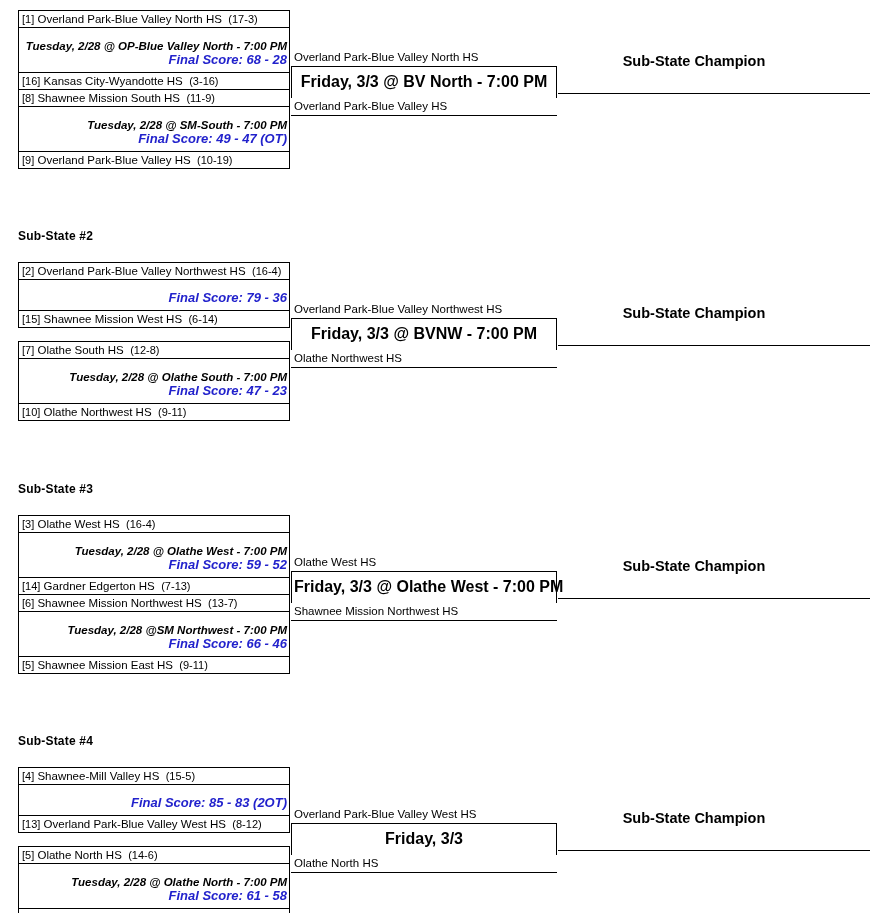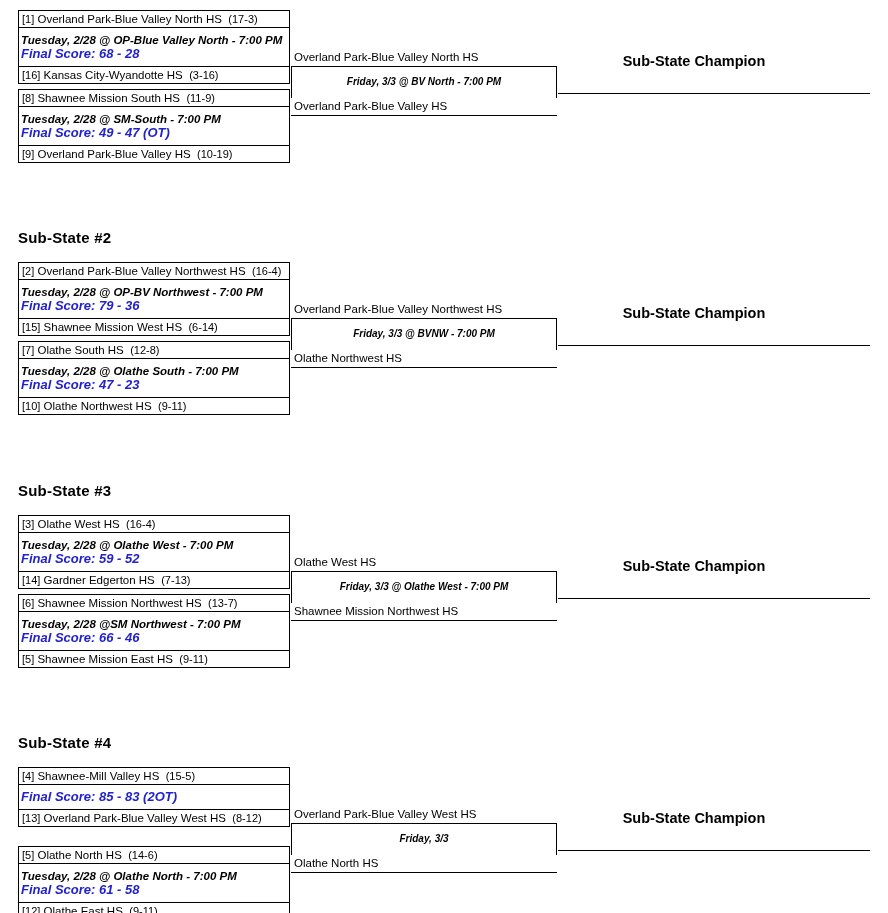--- a/index.html
+++ b/index.html
@@ -20,21 +20,21 @@
     height: 882px;
   }
   .region {
     position: absolute;
     left: 0;
     width: 888px;
   }
   .region-title {
     position: absolute;
     left: 18px;
-    font-size: 15px;
+    font-size: 12px;
     font-weight: bold;
     color: #000;
     letter-spacing: 0.2px;
   }
   
   .r1group {
     position: absolute;
     left: 18px;
     width: 272px;
     border: 1px solid #000;
@@ -49,22 +49,22 @@
   }
   .seedline .seed {
     font-size: 11px;
   }
   .seedline .rec {
     font-size: 11px;
   }
   .gamebox {
     border-top: 1px solid #000;
     border-bottom: 1px solid #000;
-    text-align: left;
-    padding: 5px 2px 6px 2px;
+    text-align: right;
+    padding: 11px 2px 6px 2px;
   }
   .gamebox .gline {
     font-size: 11.5px;
     font-style: italic;
     font-weight: bold;
     color: #000;
     line-height: 14px;
     white-space: nowrap;
   }
   .gamebox .score {
@@ -91,22 +91,21 @@
     white-space: nowrap;
     line-height: 14px;
   }
   .r2box {
     border-left: 1px solid #000;
     border-right: 1px solid #000;
     text-align: center;
     padding: 8px 2px 9px 2px;
   }
   .r2box .gline {
-    font-size: 10px;
-    font-style: italic;
+    font-size: 16px;
     font-weight: bold;
     color: #000;
     white-space: nowrap;
     line-height: 14px;
   }
   
   .champ-line {
     position: absolute;
     left: 558px;
     width: 312px;
@@ -180,21 +179,20 @@
   <div class="region" style="top:229px;">
     <div class="region-title" style="top:0px;">Sub-State #2</div>
 
     <div class="r1group" style="top:33px;">
       <div class="seedline">
         <span class="seed">[2]</span>
         <span class="team">Overland Park-Blue Valley Northwest HS</span>
         &nbsp;<span class="rec">(16-4)</span>
       </div>
       <div class="gamebox">
-        <div class="gline">Tuesday, 2/28 @ OP-BV Northwest - 7:00 PM</div>
         <div class="score">Final Score: 79 - 36</div>
       </div>
       <div class="seedline">
         <span class="seed">[15]</span>
         <span class="team">Shawnee Mission West HS</span>
         &nbsp;<span class="rec">(6-14)</span>
       </div>
     </div>
 
     <div class="r1group" style="top:112px;">

